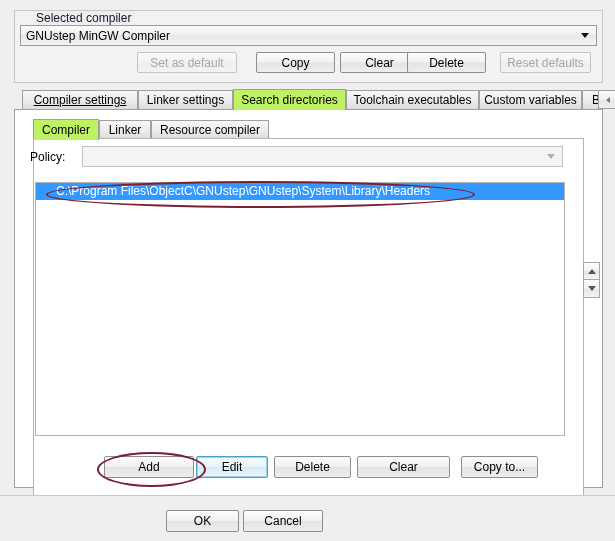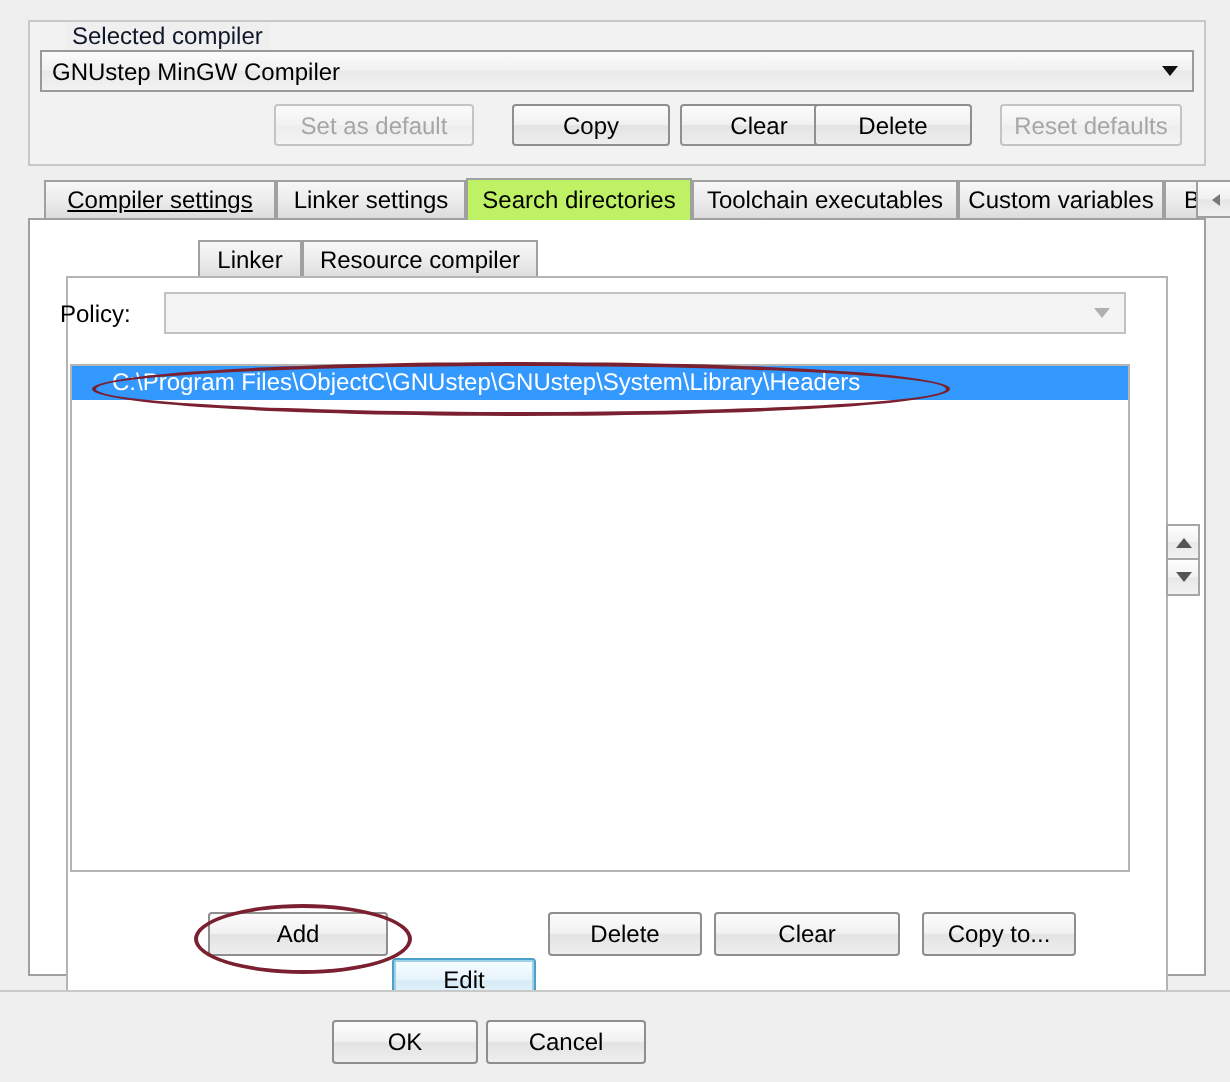--- a/index.html
+++ b/index.html
@@ -277,21 +277,21 @@
   }
   .tri-down {
     width: 0; height: 0;
     border-left: 4px solid transparent;
     border-right: 4px solid transparent;
     border-top: 5px solid #555;
   }
 
   
   #btn-add      { left: 104px; top: 456px; width: 90px; height: 22px; }
-  #btn-edit     { left: 196px; top: 456px; width: 72px; height: 22px; margin-top: 23px; }
+  #btn-edit     { left: 196px; top: 456px; width: 72px; height: 22px; }
   #btn-delete   { left: 274px; top: 456px; width: 77px; height: 22px; }
   #btn-clear    { left: 357px; top: 456px; width: 93px; height: 22px; justify-content: center; }
   #btn-copyto   { left: 461px; top: 456px; width: 77px; height: 22px; }
 
   
   #bottom-separator {
     position: absolute;
     left: 0;
     top: 495px;
     width: 615px;
@@ -383,20 +383,23 @@
     <div class="tab-scroll-btn">
       <span class="tri-left"></span>
     </div>
 
   </div>
 </div>
 
 <div id="outer-tabpage">
 
   <div id="inner-tabstrip">
+    <div class="tab selected" id="itab-compiler">
+      <span>Compiler</span>
+    </div>
     <div class="tab" id="itab-linker">
       <span>Linker</span>
     </div>
     <div class="tab" id="itab-resource">
       <span>Resource compiler</span>
     </div>
   </div>
 
   <div id="inner-tabpage"></div>
 </div>

